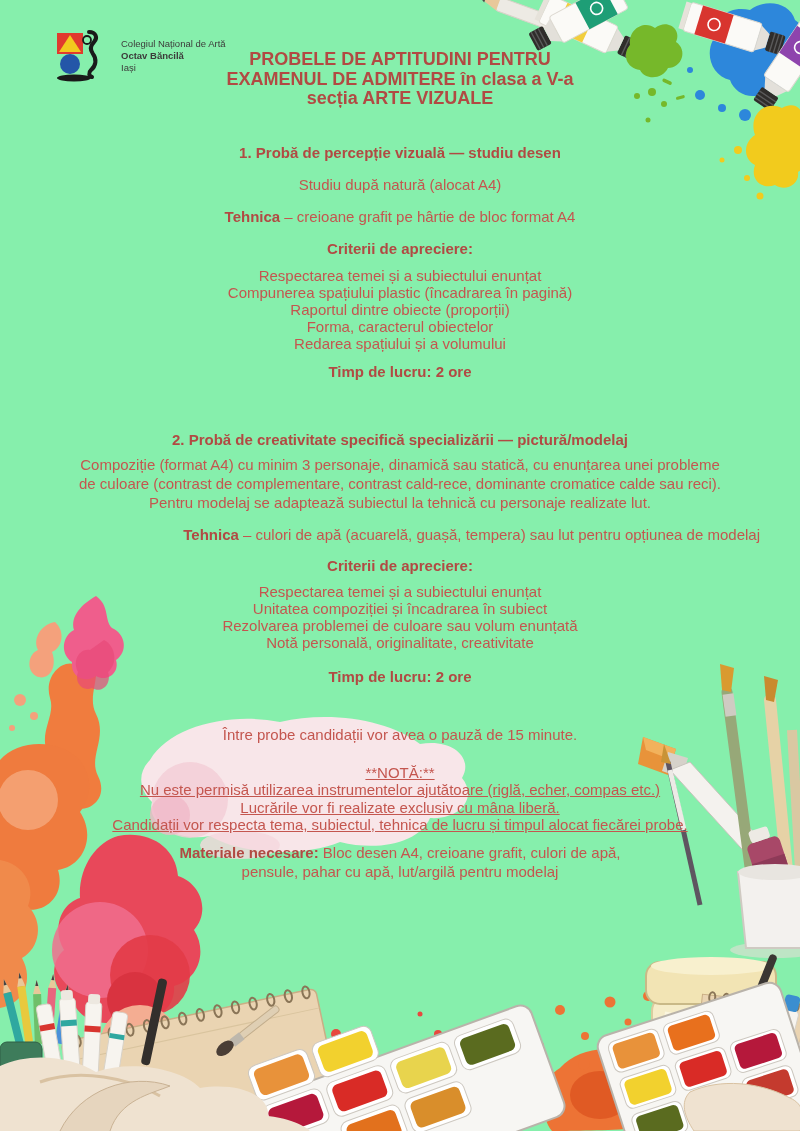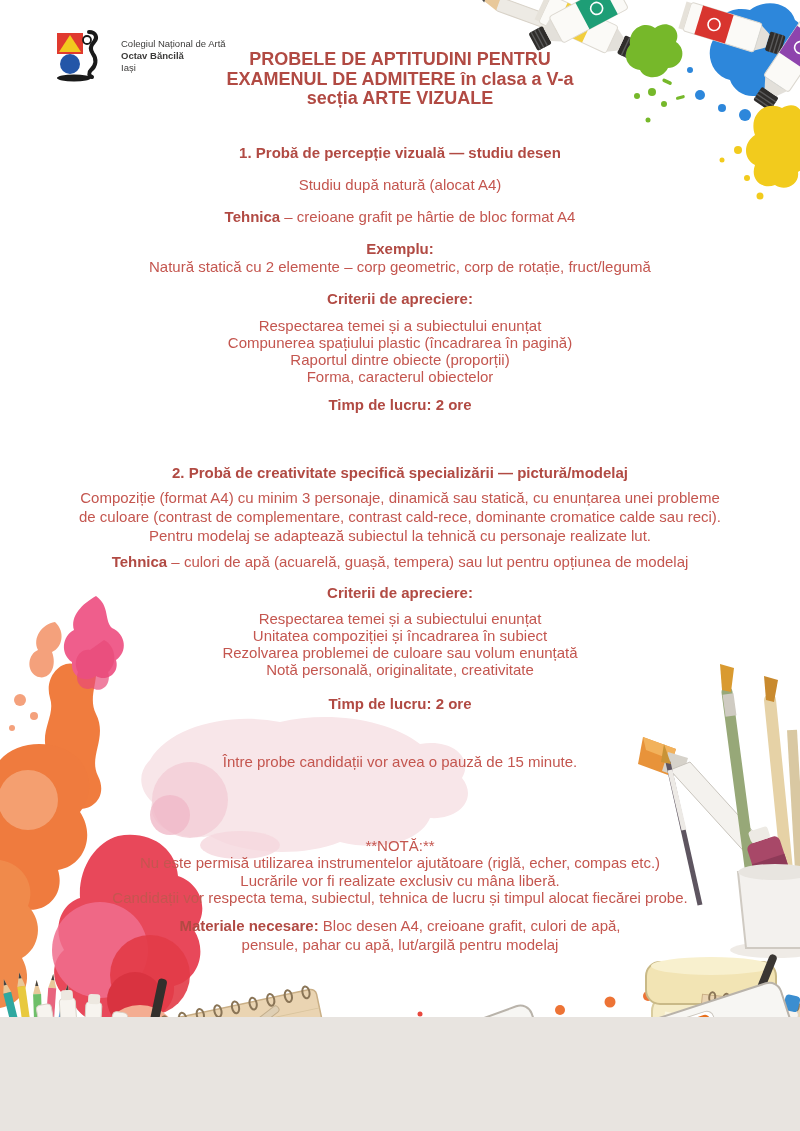--- a/index.html
+++ b/index.html
@@ -1,18 +1,18 @@
 <!DOCTYPE html>
 <html><head>
 <meta charset="utf-8">
 <style>
   html,body{margin:0;padding:0;background:#e8e4e0;}
   .page{
-    position:relative;width:800px;height:1017px;margin:0 auto;
-    background:#ffffff;overflow:hidden;
+    position:relative;width:800px;height:1131px;margin:0 auto;
+    background:#86efac;overflow:hidden;
     font-family:"Liberation Sans",sans-serif;
   }
   .decor{position:absolute;left:0;top:0;z-index:1;}
   .logo{position:absolute;top:30px;left:56px;z-index:3;display:flex;align-items:center;gap:9px;}
   .logo-text{font-size:9.5px;line-height:12px;color:#3C3B3A;text-align:left;}
   .logo-text .b{font-weight:bold;}
   .content{
     position:absolute;left:40px;right:40px;top:42px;z-index:2;
     text-align:center;color:#C4564F;font-size:15px;
   }
@@ -22,26 +22,26 @@
   .list{line-height:17px;}
   #b-s1h{margin-top:34px;}
   #b-s1l1{margin-top:13px;}
   #b-s1teh{margin-top:13px;}
   #b-ex{margin-top:14px;line-height:18px;}
   #b-cr1h{margin-top:13px;}
   #b-cr1{margin-top:9px;}
   #b-t1{margin-top:10px;}
   #b-s2h{margin-top:49px;}
   #b-para{margin-top:6px;}
-  #b-s2teh{margin-top:7px;}
+  #b-s2teh{margin-top:13px;text-align:right;}
   #b-cr2h{margin-top:12px;}
   #b-cr2{margin-top:8px;}
   #b-t2{margin-top:16px;}
   #b-pause{margin-top:39px;}
-  #b-nota{margin-top:66px;}
+  #b-nota{margin-top:20px;text-decoration:underline;}
   .nota-lines{line-height:17.5px;}
   #b-mat{margin-top:9px;}
 </style>
 </head>
 <body>
 
 <div class="page">
 
   <svg class="decor" width="800" height="1131" viewBox="0 0 800 1131" aria-hidden="true">
 
@@ -381,32 +381,29 @@
     </div>
 
     <div class="c h" id="b-s1h">1. Probă de percepție vizuală — studiu desen</div>
 
     <div class="c" id="b-s1l1">Studiu după natură (alocat A4)</div>
 
     <div class="c" id="b-s1teh">
       <span class="h">Tehnica</span><span> – creioane grafit pe hârtie de bloc format A4</span>
     </div>
 
-    <div id="b-ex">
-      <div class="h">Exemplu:</div>
-      <div>Natură statică cu 2 elemente – corp geometric, corp de rotație, fruct/legumă</div>
-    </div>
 
     <div class="c h" id="b-cr1h">Criterii de apreciere:</div>
 
     <div class="list" id="b-cr1">
       <div>Respectarea temei și a subiectului enunțat</div>
       <div>Compunerea spațiului plastic (încadrarea în pagină)</div>
       <div>Raportul dintre obiecte (proporții)</div>
       <div>Forma, caracterul obiectelor</div>
+      <div>Redarea spațiului și a volumului</div>
     </div>
 
     <div class="c h" id="b-t1">Timp de lucru: 2 ore</div>
 
     <div class="c h" id="b-s2h">2. Probă de creativitate specifică specializării — pictură/modelaj</div>
 
     <div class="c" id="b-para">
       <div>Compoziție (format A4) cu minim 3 personaje, dinamică sau statică, cu enunțarea unei probleme</div>
       <div>de culoare (contrast de complementare, contrast cald-rece, dominante cromatice calde sau reci).</div>
       <div>Pentru modelaj se adaptează subiectul la tehnică cu personaje realizate lut.</div>

